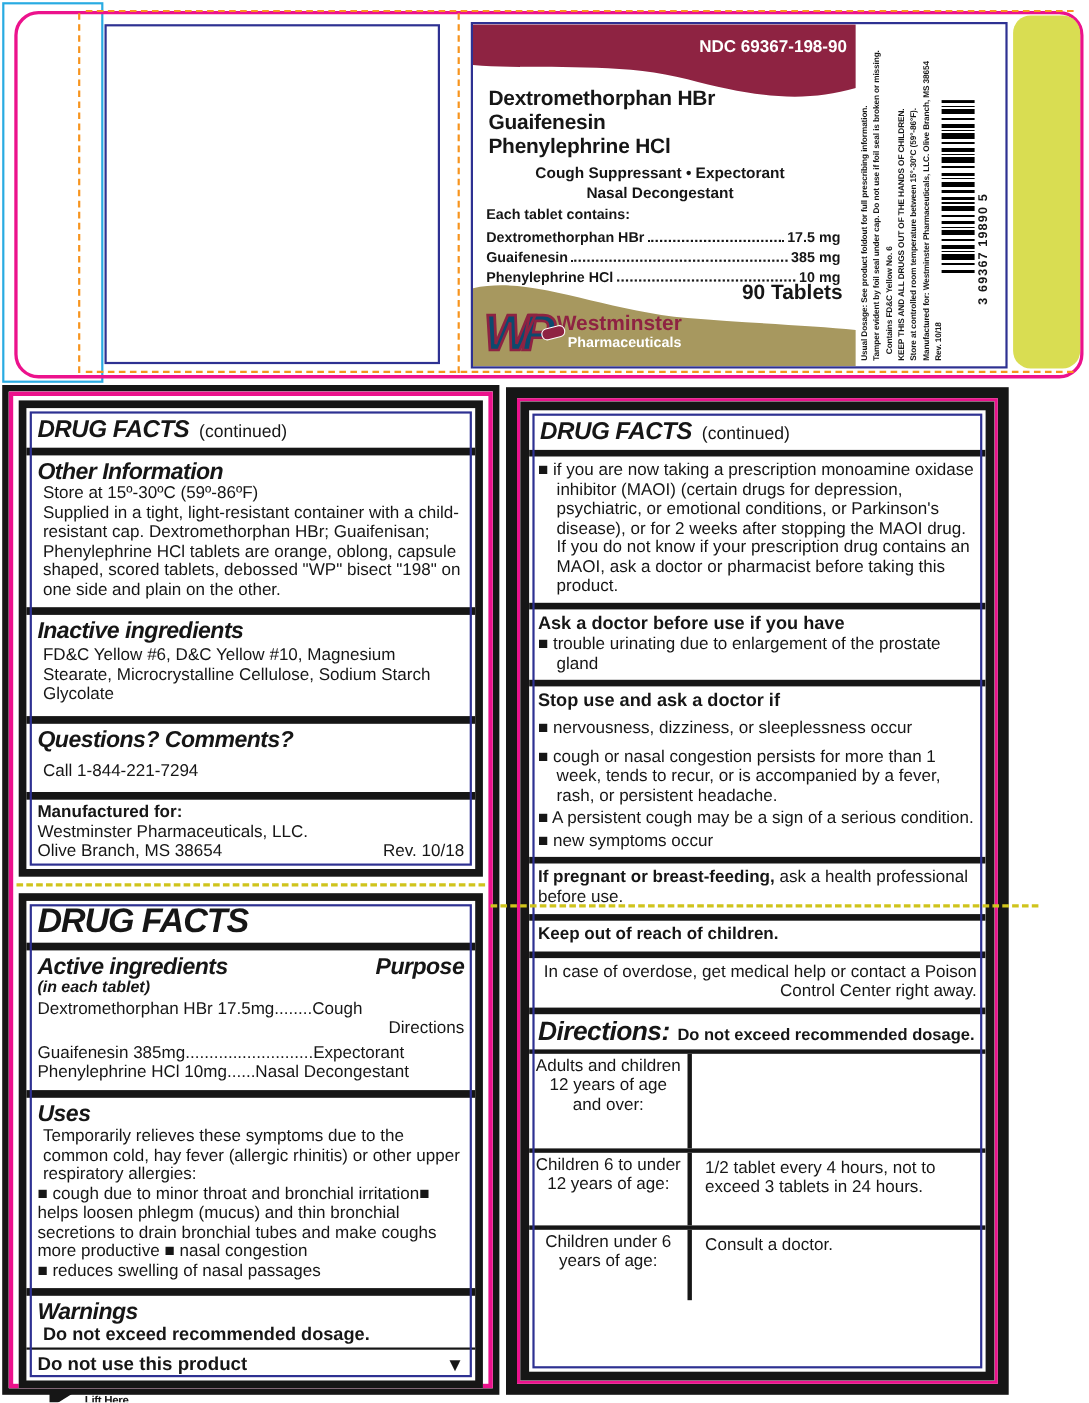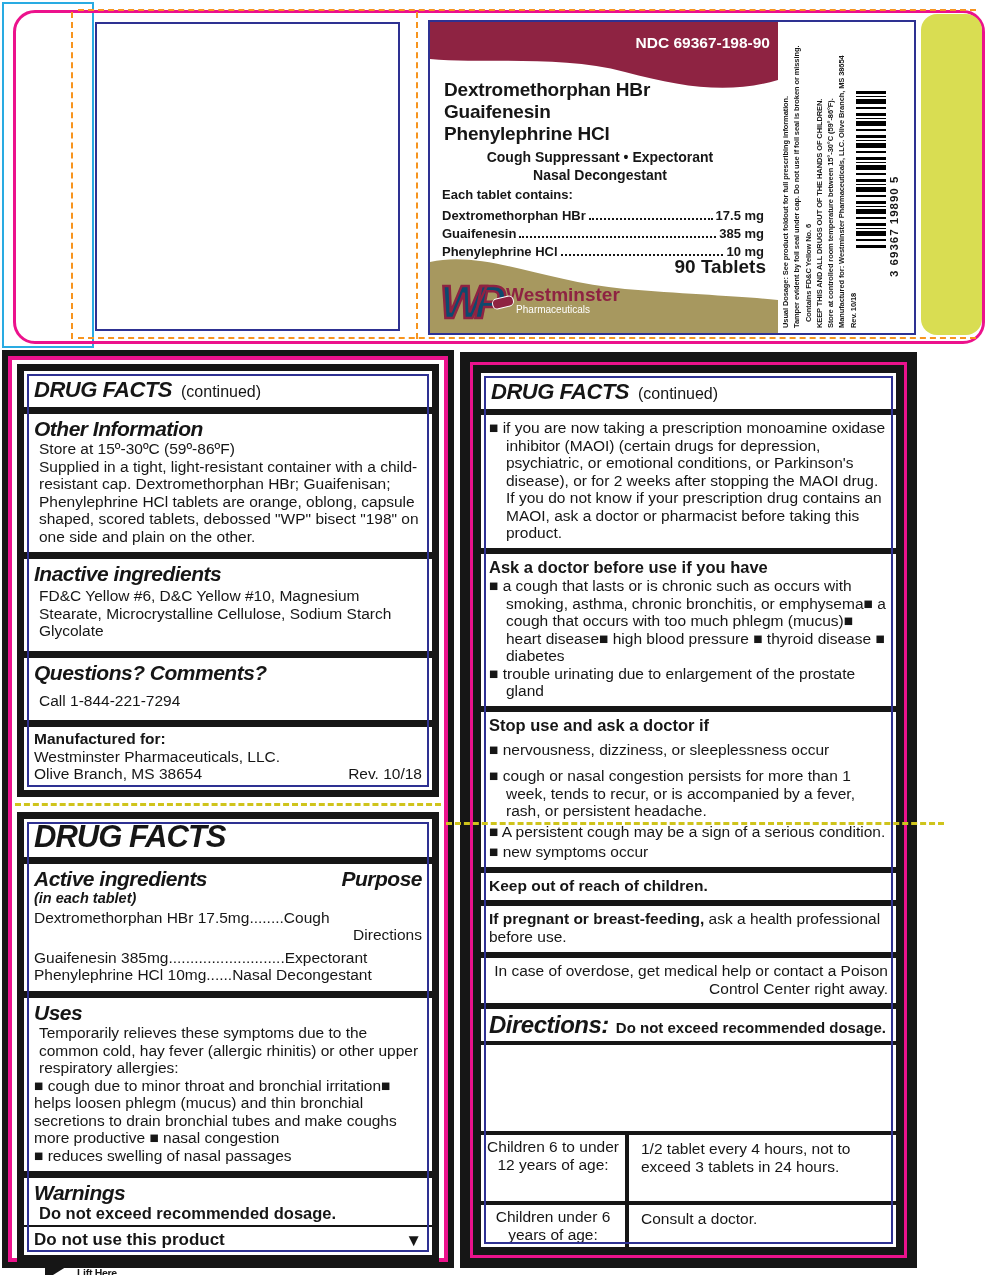--- a/index.html
+++ b/index.html
@@ -26,21 +26,21 @@
   .ing-rows{position:absolute;top:183px;left:12px;width:322px;}
   .ing-row{display:flex;align-items:flex-end;font-weight:700;font-size:13px;height:18px;}
   .ing-dots{flex:1;border-bottom:2px dotted #161616;margin:0 3px 3px 3px;}
   .count{position:absolute;top:234px;left:0;width:336px;text-align:right;font-weight:700;font-size:19px;}
   .wp-logo{position:absolute;left:10px;bottom:8px;display:flex;align-items:flex-start;}
   .wp-mono{position:relative;font-weight:900;font-style:italic;font-size:46px;line-height:.95;letter-spacing:-9px;
            color:#0c4a6e;-webkit-text-stroke:2.5px #8e2342;text-shadow:0 0 1px #8e2342;}
   .wp-capsule{position:absolute;left:52px;top:16px;width:20px;height:9px;background:#8e2342;border:1.5px solid #fff;border-radius:5px;transform:rotate(-14deg);}
   .wp-words{margin-left:10px;margin-top:4px;}
   .wp-name{color:#8e2342;font-weight:800;font-size:19px;line-height:1;}
-  .wp-sub{color:#fff;font-weight:400;font-size:10px;line-height:1.1;margin-left:10px;}
+  .wp-sub{color:#fff;font-weight:700;font-size:13px;line-height:1.1;margin-left:10px;}
   .label-side{position:absolute;left:350px;top:4px;width:76px;height:302px;
               writing-mode:vertical-rl;transform:rotate(180deg);}
   .side-line{font-size:7.5px;font-weight:700;line-height:1.5;letter-spacing:-.1px;white-space:nowrap;}
   .side-gap{margin-top:6px;}
   .barcode-wrap{position:absolute;left:426px;top:55px;width:56px;height:200px;}
   .barcode-bars{position:absolute;left:0;top:14px;width:30px;height:158px;
     background:repeating-linear-gradient(180deg,#000 0 3px,#fff 3px 5px,#000 5px 6px,#fff 6px 8px,#000 8px 13px,#fff 13px 16px,#000 16px 18px,#fff 18px 22px);}
   .barcode-num{position:absolute;left:32px;top:0;height:200px;writing-mode:vertical-rl;transform:rotate(180deg);
                font-size:11.5px;font-weight:700;letter-spacing:1px;white-space:nowrap;}
 
@@ -246,50 +246,50 @@
           <span class="big">DRUG FACTS</span>
           <span class="cont">(continued)</span>
         </div>
 
         <div class="rsec sec-rule" style="border-bottom-width:6px;">
           <div class="body-txt hang">■ if you are now taking a prescription monoamine oxidase inhibitor (MAOI) (certain drugs for depression, psychiatric, or emotional conditions, or Parkinson's disease), or for 2 weeks after stopping the MAOI drug. If you do not know if your prescription drug contains an MAOI, ask a doctor or pharmacist before taking this product.</div>
         </div>
 
         <div class="rsec sec-rule" style="border-bottom-width:6px;">
           <div class="r-bold-head">Ask a doctor before use if you have</div>
-          <div class="body-txt hang">■ a cough that lasts or is chronic such as occurs with smoking, asthma, chronic bronchitis, or emphysema■  a cough that occurs with too much phlegm (mucus)■ heart disease■ high blood pressure ■ thyroid disease ■ diabetes</div>
           <div class="body-txt hang">■ trouble urinating due to enlargement of the prostate gland</div>
         </div>
 
         <div class="rsec sec-rule" style="border-bottom-width:6px;">
           <div class="r-bold-head">Stop use and ask a doctor if</div>
           <div class="body-txt hang" style="margin-top:5px;">■ nervousness, dizziness, or sleeplessness occur</div>
           <div class="body-txt hang stop-gap">■ cough or nasal congestion persists for more than 1 week, tends to recur, or is accompanied by a fever, rash, or persistent headache.</div>
           <div class="body-txt hang" style="margin-top:3px;">■ A persistent cough may be a sign of a serious condition.</div>
           <div class="body-txt hang" style="margin-top:3px;">■ new symptoms occur</div>
         </div>
 
         <div class="rsec sec-rule" style="border-bottom-width:6px;">
+          <span class="body-txt" style="font-weight:700;">If pregnant or breast-feeding,</span><span class="body-txt"> ask a health professional before use.</span>
+        </div>
+
+        <div class="rsec sec-rule" style="border-bottom-width:6px;">
           <div class="body-txt" style="font-weight:700;">Keep out of reach of children.</div>
-        </div>
-
-        <div class="rsec sec-rule" style="border-bottom-width:6px;">
-          <span class="body-txt" style="font-weight:700;">If pregnant or breast-feeding,</span><span class="body-txt"> ask a health professional before use.</span>
         </div>
 
         <div class="rsec sec-rule" style="border-bottom-width:6px;text-align:right;">
           <div class="body-txt">In case of overdose, get medical help or contact a Poison Control Center right away.</div>
         </div>
 
         <div>
           <div class="dir-head">
             <span class="dir-title">Directions:</span>
             <span class="dir-note">Do not exceed recommended dosage.</span>
           </div>
           <div class="dir-row" style="min-height:86px;">
+            <div class="dir-who">Adults and children 12 years of age and over:</div>
           </div>
           <div class="dir-row" style="min-height:66px;">
             <div class="dir-who">Children 6 to under 12 years of age:</div>
             <div class="dir-dose">1/2 tablet every 4 hours, not to exceed 3 tablets in 24 hours.</div>
           </div>
           <div class="dir-row" style="min-height:64px;">
             <div class="dir-who">Children under 6 years of age:</div>
             <div class="dir-dose">Consult a doctor.</div>
           </div>
 

